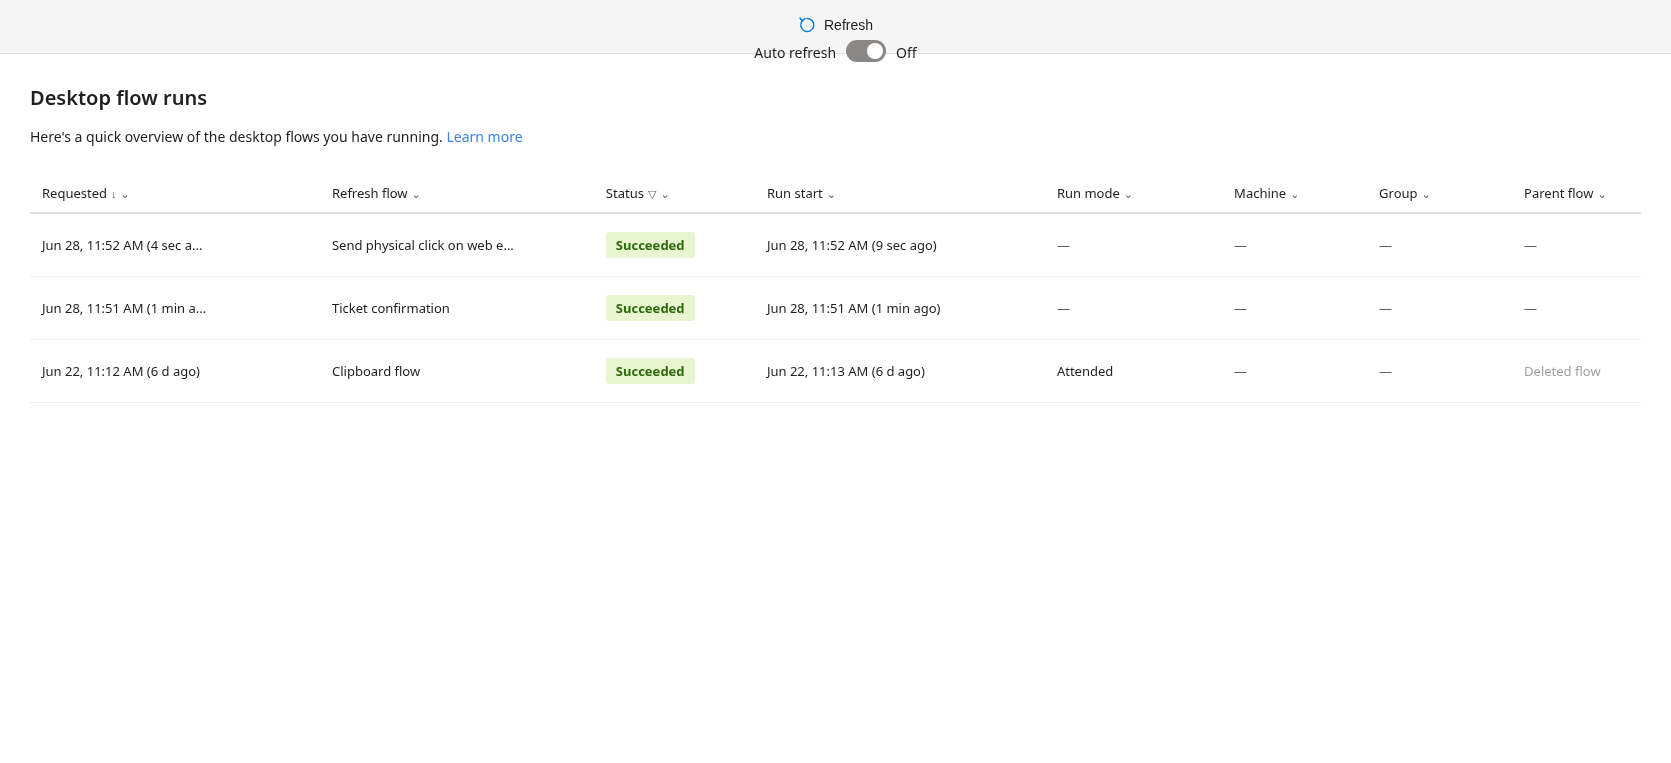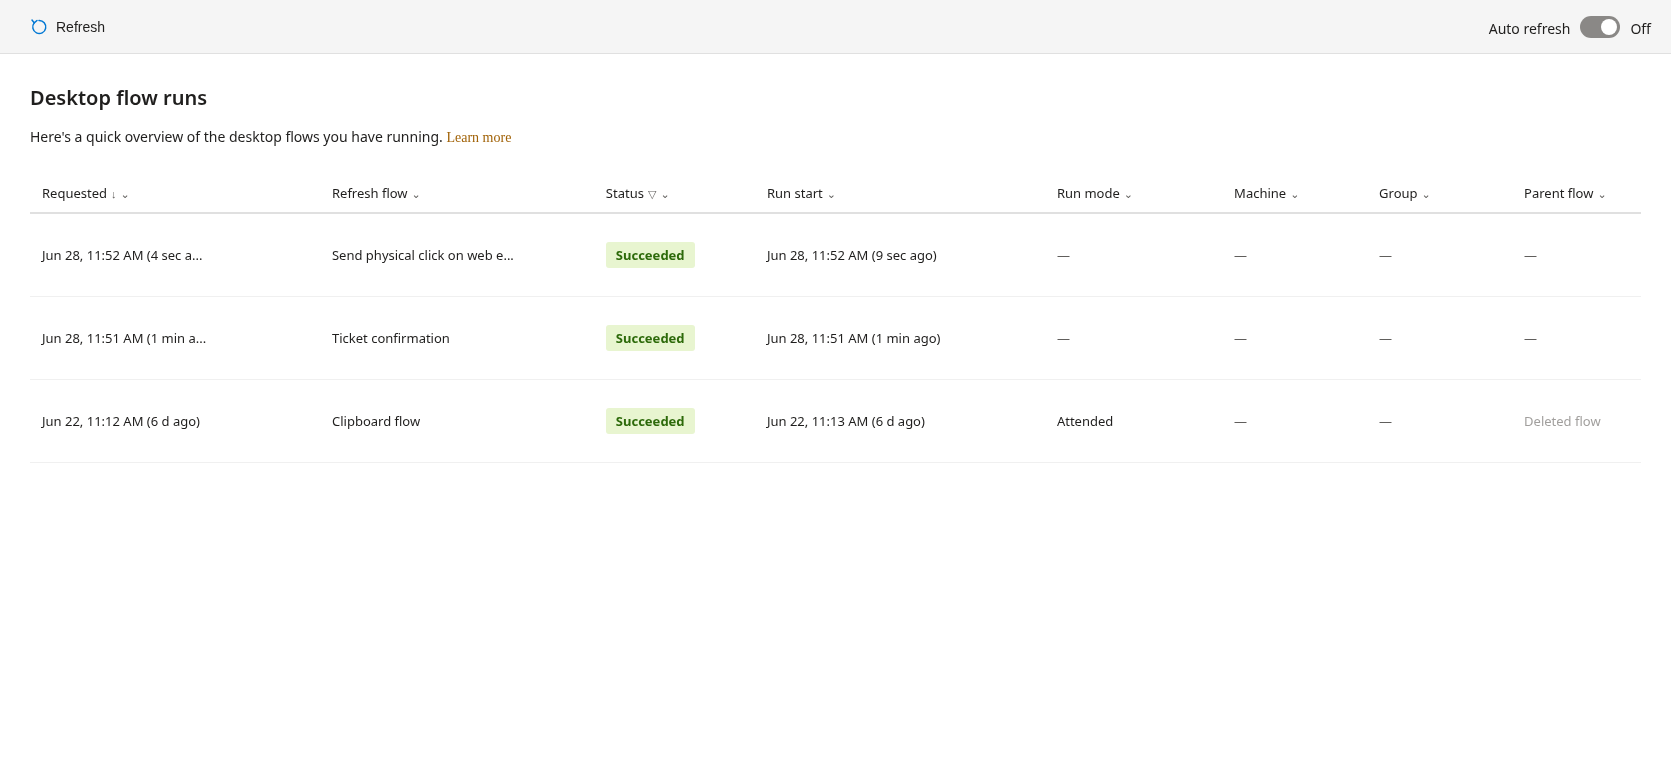--- a/index.html
+++ b/index.html
@@ -11,20 +11,21 @@
       min-height: 763px;
     }
     .top-bar {
       display: flex;
       align-items: center;
       justify-content: space-between;
       padding: 10px 20px;
       background: #f5f5f5;
       border-bottom: 1px solid #e0e0e0;
       height: 54px;
+      flex-direction: column;
     }
     .refresh-btn {
       display: flex;
       align-items: center;
       gap: 8px;
       background: none;
       border: none;
       cursor: pointer;
       font-size: 14px;
       color: #201f1e;
@@ -70,23 +71,22 @@
       font-weight: 600;
       margin-bottom: 16px;
       color: #201f1e;
     }
     .description {
       font-size: 14px;
       color: #201f1e;
       margin-bottom: 28px;
     }
     .description a {
-      color: #a16207;
+      color: #3b82f6;
       text-decoration: none;
-      font-family: Liberation Serif, serif;
     }
     table {
       width: 100%;
       border-collapse: collapse;
     }
     thead tr {
       border-bottom: 2px solid #e0e0e0;
     }
     th {
       text-align: left;
@@ -104,21 +104,21 @@
       cursor: pointer;
     }
     .sort-icon, .filter-icon, .chevron-icon {
       font-size: 11px;
       color: #605e5c;
     }
     tbody tr {
       border-bottom: 1px solid #f0f0f0;
     }
     td {
-      padding: 28px 12px;
+      padding: 18px 12px;
       font-size: 13px;
       color: #201f1e;
     }
     .status-badge {
       display: inline-block;
       padding: 4px 10px;
       border-radius: 3px;
       font-size: 13px;
       background: #e8f5d0;
       color: #2d6a0a;

